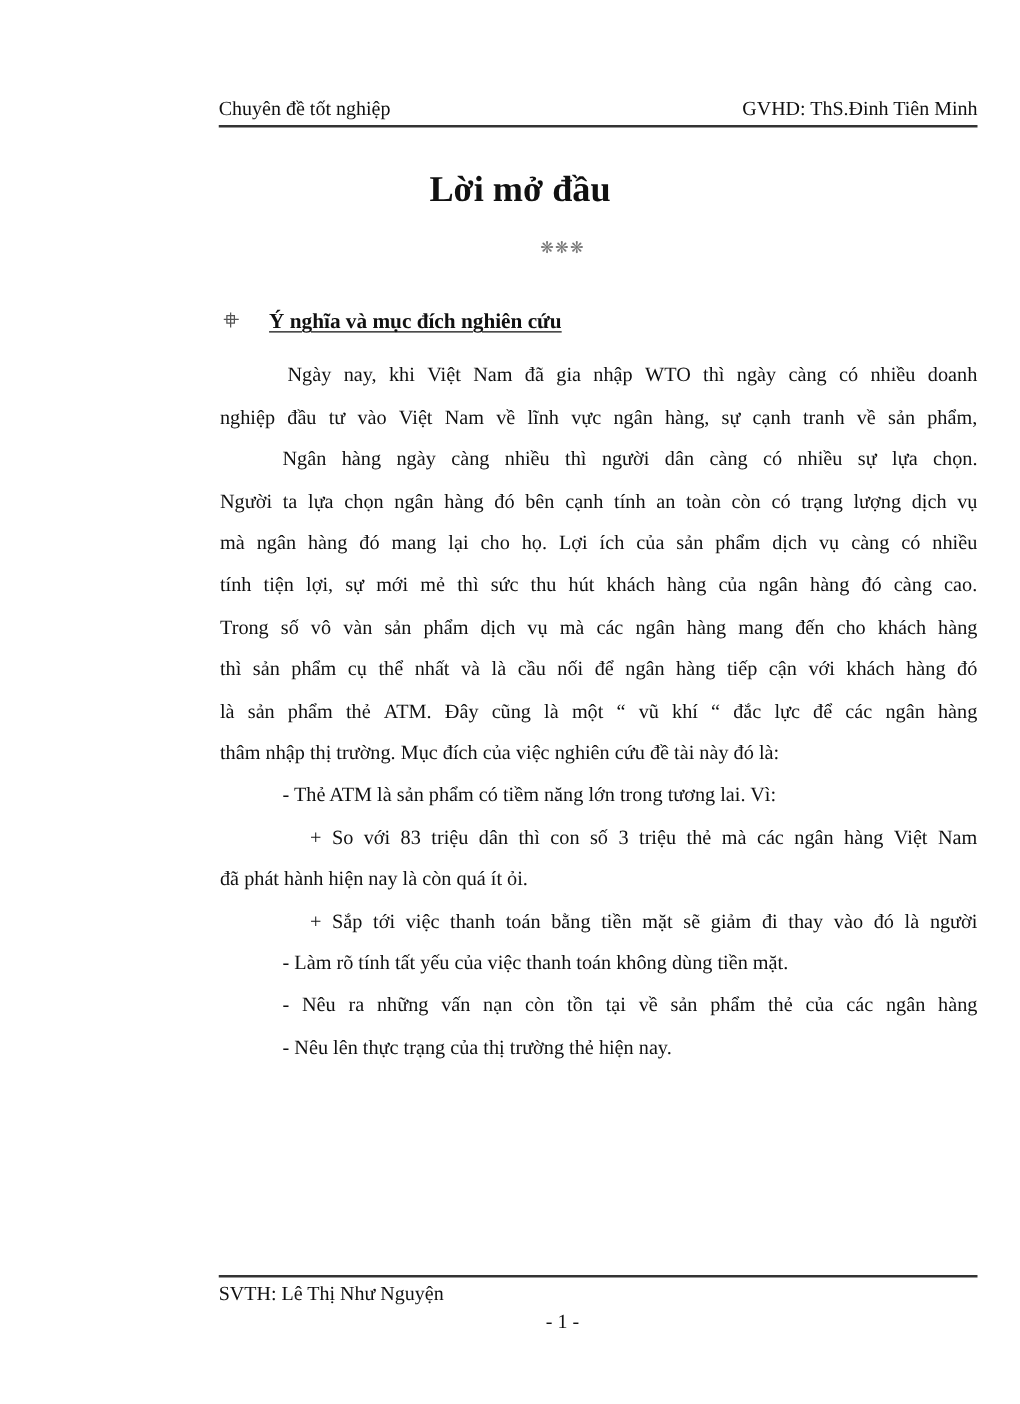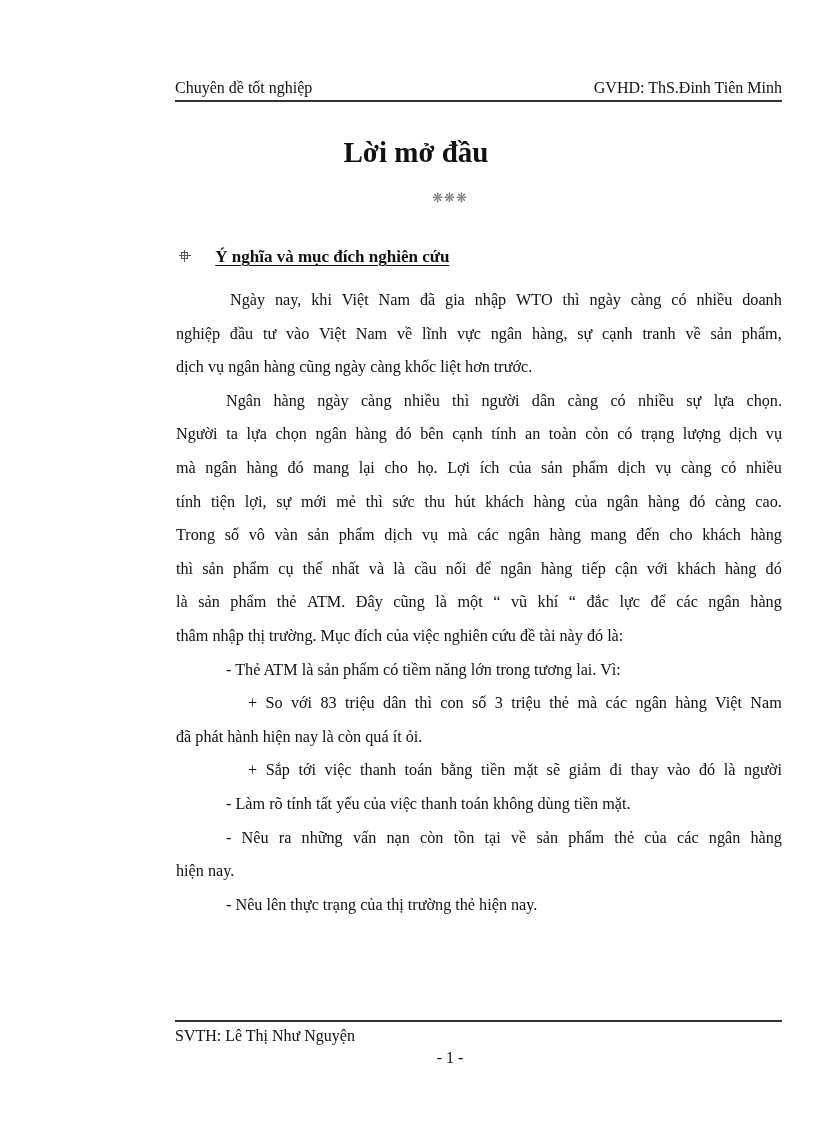--- a/index.html
+++ b/index.html
@@ -76,23 +76,20 @@
         <span class="w">vực</span>
         <span class="w">ngân</span>
         <span class="w">hàng,</span>
         <span class="w">sự</span>
         <span class="w">cạnh</span>
         <span class="w">tranh</span>
         <span class="w">về</span>
         <span class="w">sản</span>
         <span class="w">phẩm,</span>
       </div>
-      <div class="line" style="padding-left: 0px;">
-        <span>dịch vụ ngân hàng cũng ngày càng khốc liệt hơn trước.</span>
-      </div>
       <div class="line justify" style="padding-left: 50px;">
         <span class="w">Ngân</span>
         <span class="w">hàng</span>
         <span class="w">ngày</span>
         <span class="w">càng</span>
         <span class="w">nhiều</span>
         <span class="w">thì</span>
         <span class="w">người</span>
         <span class="w">dân</span>
         <span class="w">càng</span>
@@ -286,23 +283,20 @@
         <span class="w">tại</span>
         <span class="w">về</span>
         <span class="w">sản</span>
         <span class="w">phẩm</span>
         <span class="w">thẻ</span>
         <span class="w">của</span>
         <span class="w">các</span>
         <span class="w">ngân</span>
         <span class="w">hàng</span>
       </div>
-      <div class="line" style="padding-left: 0px;">
-        <span>hiện nay.</span>
-      </div>
       <div class="line" style="padding-left: 50px;">
         <span>- Nêu lên thực trạng của thị trường thẻ hiện nay.</span>
       </div>
     </div>
 
   <div class="footer">
     <span class="author">SVTH: Lê Thị Như Nguyện</span>
   </div>
   <div class="pagenum">- 1 -</div>
 </div>

